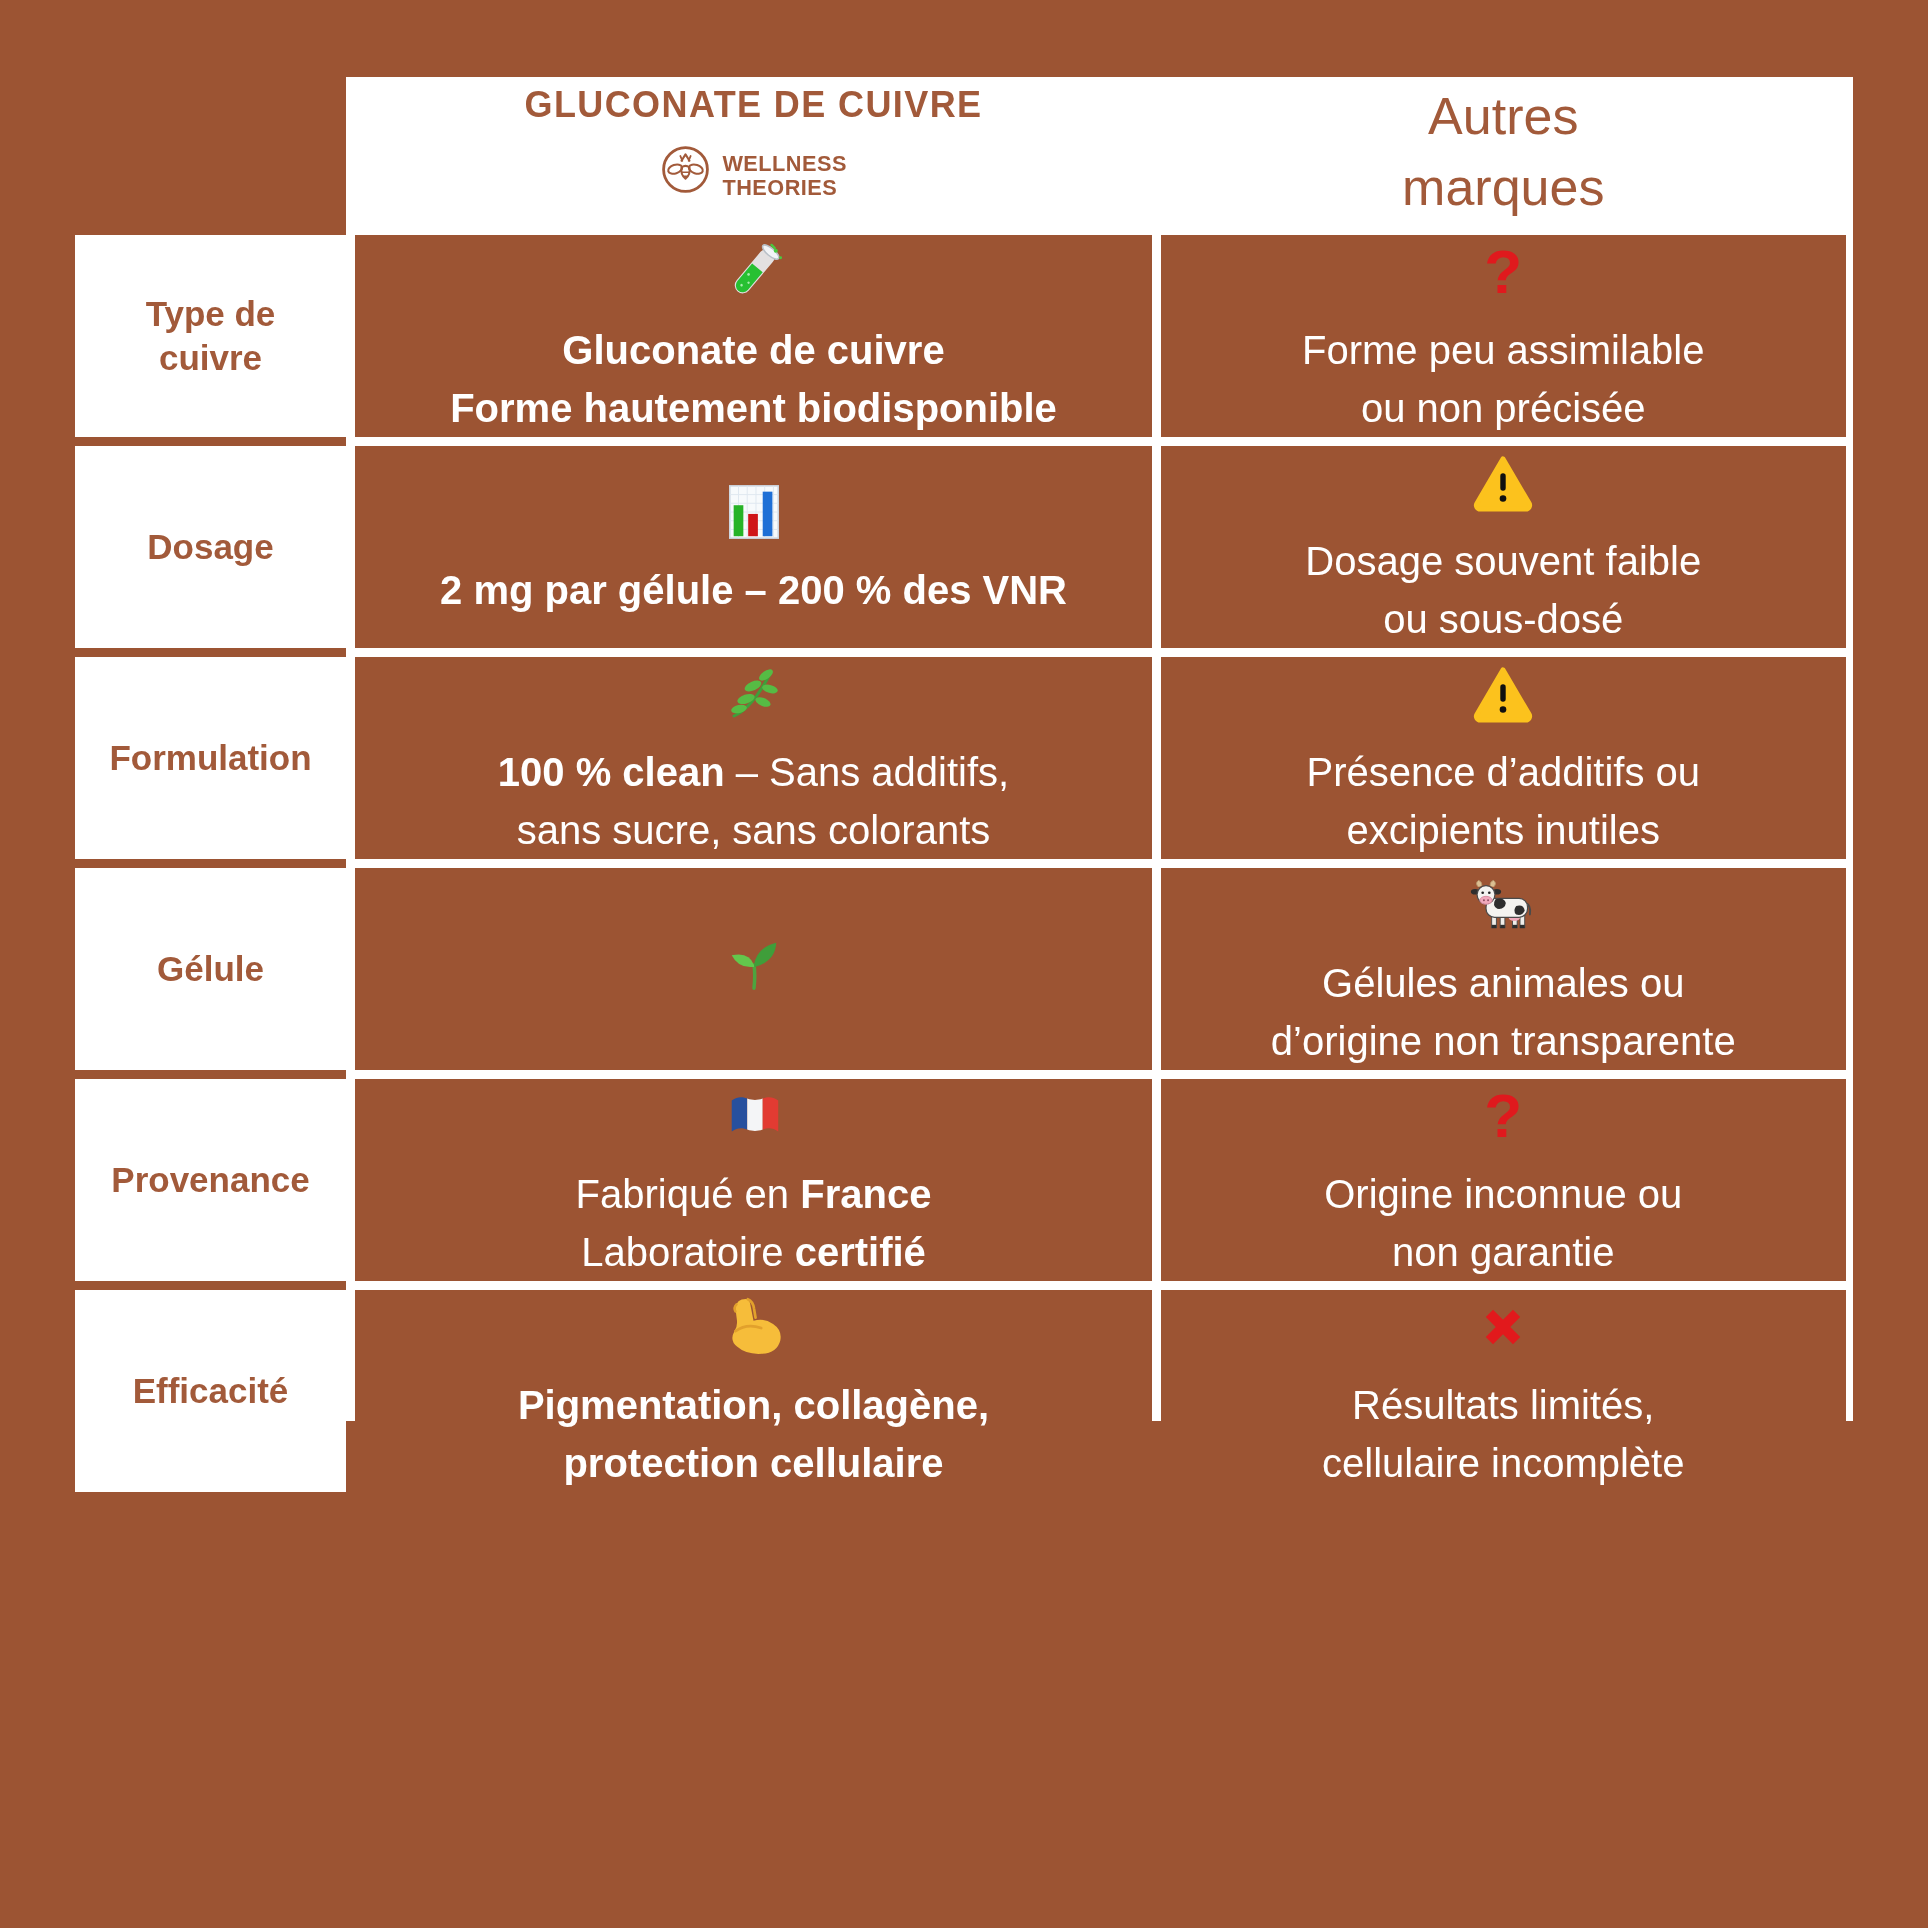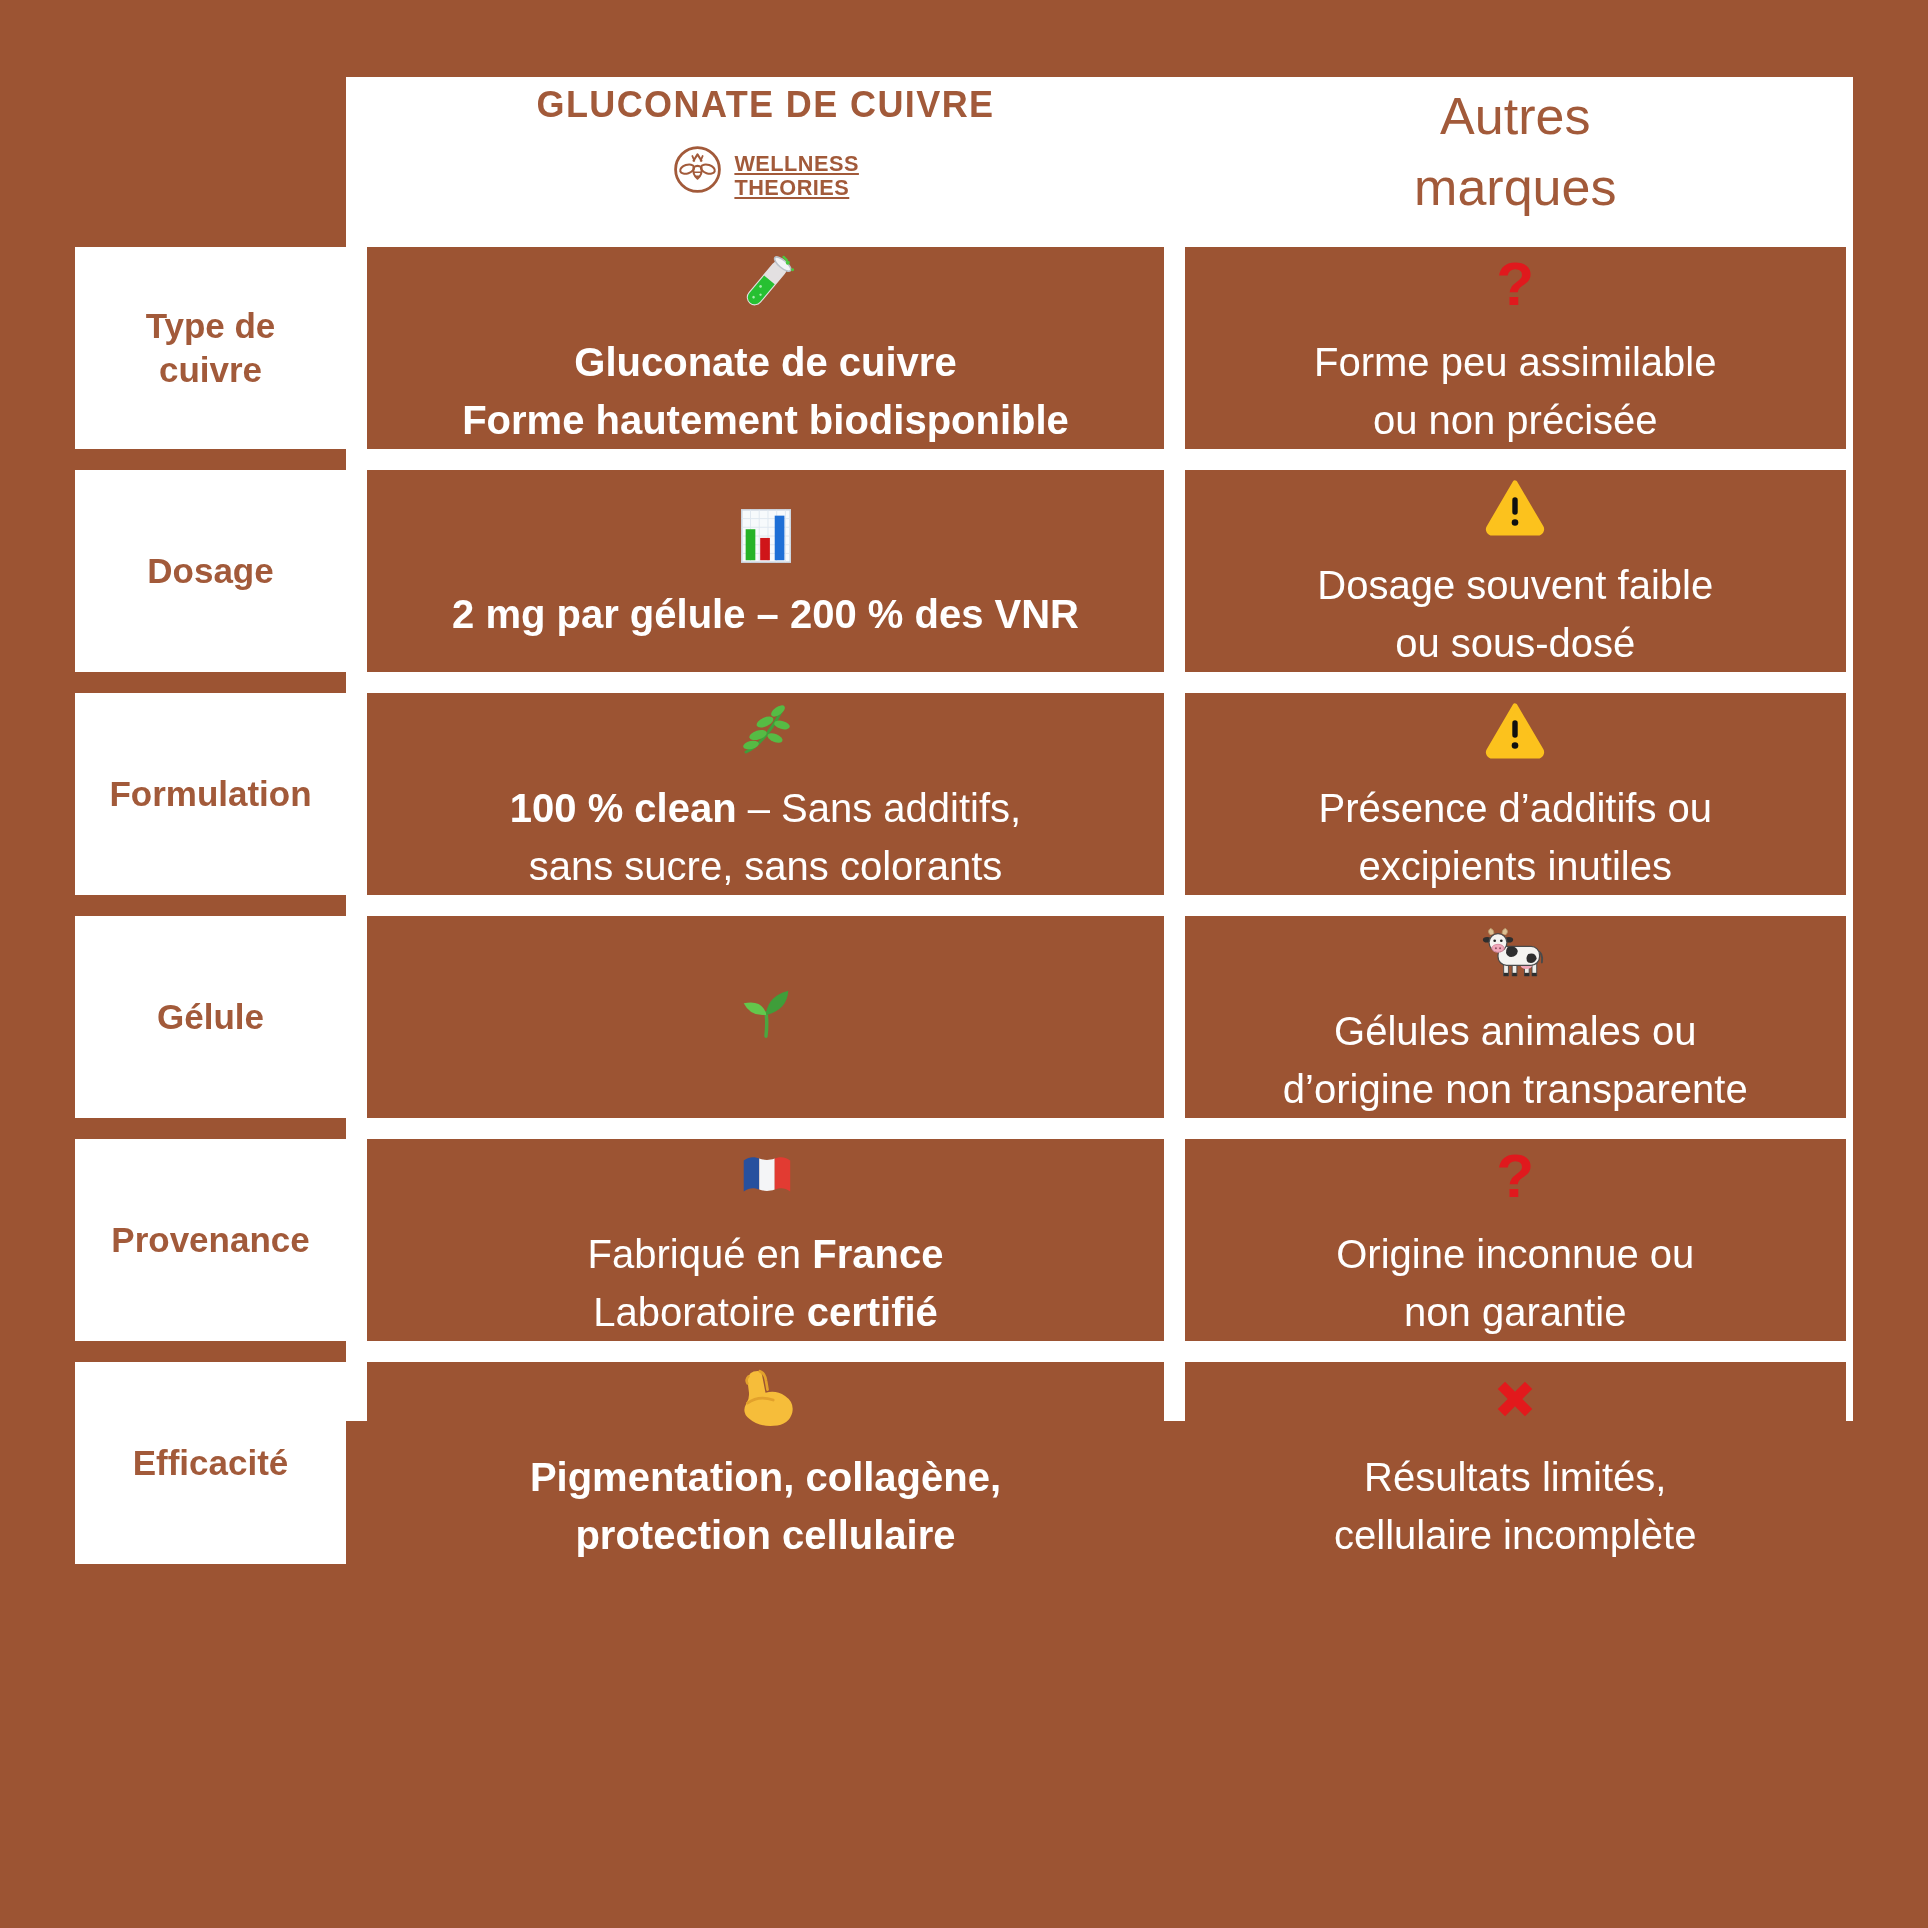--- a/index.html
+++ b/index.html
@@ -6,34 +6,34 @@
   body{
     width:1928px;height:1928px;overflow:hidden;position:relative;
     background:var(--brown,#9C5433);
     font-family:"Liberation Sans",sans-serif;
   }
   .table{
     position:absolute;left:75px;top:77px;width:1778px;height:1344px;
     display:grid;
     grid-template-columns:271px 797px 1fr;
     grid-template-rows:149px repeat(6,1fr);
-    gap:21px;
+    gap:9px;
     padding:0 7.5px 7.5px 0;
     box-sizing:border-box;
   }
   .backing{position:absolute;left:271px;top:0;right:0;bottom:0;background:#fff;z-index:0;}
   .cell{position:relative;z-index:1;}
   .spacer{background:transparent;}
   .header-cell{
     background:#fff;color:var(--brown-text,#A25A3A);
     display:flex;flex-direction:column;align-items:center;justify-content:center;
   }
   .header-title{font-size:36px;font-weight:700;letter-spacing:1.4px;}
   .brand{display:flex;align-items:center;gap:11.3px;margin-top:7.5px;}
-  .brand-text{font-size:21.7px;font-weight:700;line-height:1.12;letter-spacing:0.5px;text-align:left;text-decoration:underline;}
+  .brand-text{font-size:21.7px;font-weight:700;line-height:1.12;letter-spacing:0.5px;text-align:left;}
   .others-title{font-size:52px;font-weight:400;line-height:1.35;text-align:center;}
   .label-cell{
     background:#fff;color:var(--brown-text,#A25A3A);
     font-weight:700;font-size:35px;line-height:1.25;
     display:flex;align-items:center;justify-content:center;
     text-align:center;padding:0 24.5px;
   }
   .body-cell{
     background:var(--brown,#9C5433);color:#fff;
     display:flex;flex-direction:column;align-items:center;justify-content:center;

